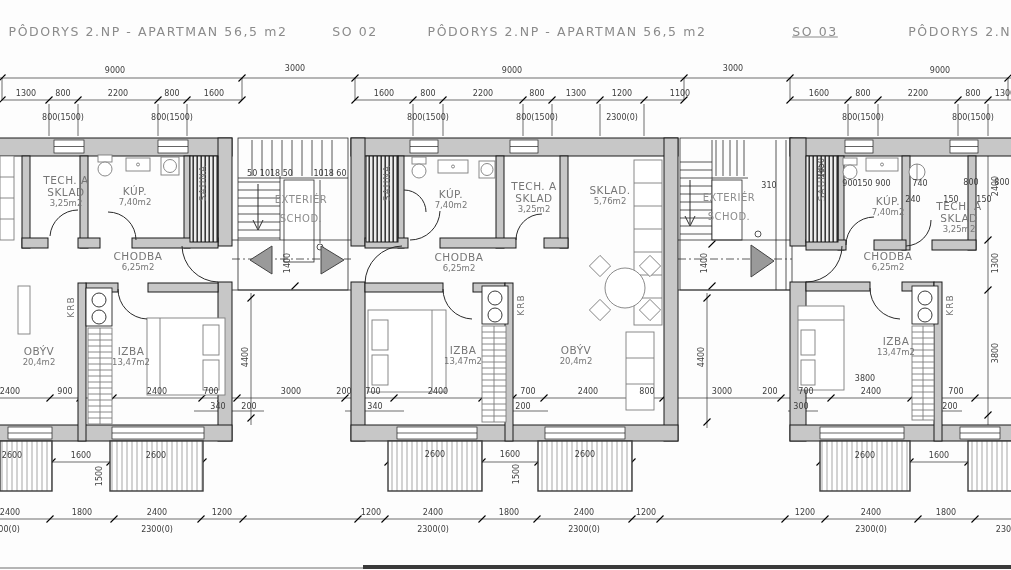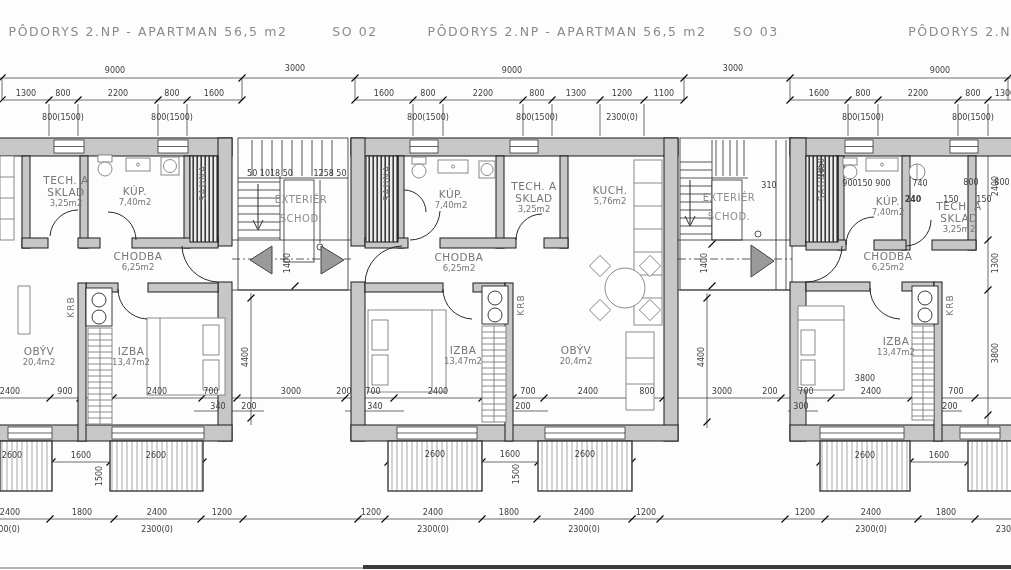--- a/index.html
+++ b/index.html
@@ -313,61 +313,61 @@
     <path d="M906 246A26 26 0 0 0 931 220"></path>
     <path d="M870 288A31 31 0 0 0 900 319"></path>
   </g>
 
   <rect x="363" y="565" width="648" height="4" fill="#3a3a3a"></rect>
   <rect x="0" y="567" width="363" height="2" fill="#b5b5b5"></rect>
 </svg>
 <div class="title" style="left: 148px; top: 31px;">PÔDORYS 2.NP - APARTMAN 56,5 m2</div>
     <div class="title" style="left: 355px; top: 31px;">SO 02</div>
     <div class="title" style="left: 567px; top: 31px;">PÔDORYS 2.NP - APARTMAN 56,5 m2</div>
-    <div class="title" style="left: 756px; top: 31px;">SO 03</div>
+    <div class="title" style="left: 815px; top: 31px; text-decoration: underline;">SO 03</div>
     <div class="title" style="left: 978px; top: 31px;">PÔDORYS 2.NP - A</div>
     <div class="dim" style="left: 115px; top: 70px;">9000</div>
     <div class="dim" style="left: 295px; top: 68px;">3000</div>
     <div class="dim" style="left: 512px; top: 70px;">9000</div>
     <div class="dim" style="left: 733px; top: 68px;">3000</div>
     <div class="dim" style="left: 940px; top: 70px;">9000</div>
     <div class="dim" style="left: 26px; top: 93px;">1300</div>
     <div class="dim" style="left: 63px; top: 93px;">800</div>
     <div class="dim" style="left: 118px; top: 93px;">2200</div>
     <div class="dim" style="left: 172px; top: 93px;">800</div>
     <div class="dim" style="left: 214px; top: 93px;">1600</div>
     <div class="dim" style="left: 384px; top: 93px;">1600</div>
     <div class="dim" style="left: 428px; top: 93px;">800</div>
     <div class="dim" style="left: 483px; top: 93px;">2200</div>
     <div class="dim" style="left: 537px; top: 93px;">800</div>
     <div class="dim" style="left: 576px; top: 93px;">1300</div>
     <div class="dim" style="left: 622px; top: 93px;">1200</div>
-    <div class="dim" style="left: 664px; top: 93px;">1100</div>
+    <div class="dim" style="left: 680px; top: 93px;">1100</div>
     <div class="dim" style="left: 819px; top: 93px;">1600</div>
     <div class="dim" style="left: 863px; top: 93px;">800</div>
     <div class="dim" style="left: 918px; top: 93px;">2200</div>
     <div class="dim" style="left: 973px; top: 93px;">800</div>
     <div class="dim" style="left: 1005px; top: 93px;">1300</div>
     <div class="dim" style="left: 63px; top: 117px;">800(1500)</div>
     <div class="dim" style="left: 172px; top: 117px;">800(1500)</div>
     <div class="dim" style="left: 428px; top: 117px;">800(1500)</div>
     <div class="dim" style="left: 537px; top: 117px;">800(1500)</div>
     <div class="dim" style="left: 622px; top: 117px;">2300(0)</div>
     <div class="dim" style="left: 863px; top: 117px;">800(1500)</div>
     <div class="dim" style="left: 973px; top: 117px;">800(1500)</div>
     <div class="dim" style="left: 270px; top: 173px;">50 1018 50</div>
-    <div class="dim" style="left: 330px; top: 173px;">1258 50</div>
+    <div class="dim" style="left: 330px; top: 173px;">1018 60</div>
     <div class="dim" style="left: 769px; top: 185px;">310</div>
     <div class="dim" style="left: 850px; top: 183px;">900</div>
     <div class="dim" style="left: 865px; top: 183px;">150</div>
     <div class="dim" style="left: 883px; top: 183px;">900</div>
     <div class="dim" style="left: 920px; top: 183px;">740</div>
     <div class="dim" style="left: 971px; top: 182px;">800</div>
     <div class="dim" style="left: 1002px; top: 182px;">800</div>
-    <div class="dim" style="left: 913px; top: 199px; font-weight: bold;">240</div>
+    <div class="dim" style="left: 913px; top: 199px;">240</div>
     <div class="dim" style="left: 951px; top: 199px;">150</div>
     <div class="dim" style="left: 984px; top: 199px;">150</div>
     <div class="dim" style="left: 10px; top: 391px;">2400</div>
     <div class="dim" style="left: 65px; top: 391px;">900</div>
     <div class="dim" style="left: 157px; top: 391px;">2400</div>
     <div class="dim" style="left: 211px; top: 391px;">700</div>
     <div class="dim" style="left: 291px; top: 391px;">3000</div>
     <div class="dim" style="left: 218px; top: 406px;">340</div>
     <div class="dim" style="left: 249px; top: 406px;">200</div>
     <div class="dim" style="left: 344px; top: 391px;">200</div>
@@ -446,21 +446,21 @@
     <div class="room" style="left: 451px; top: 200px;">
       <div class="nm">KÚP.</div>
       <div class="ar">7,40m2</div>
     </div>
     <div class="room" style="left: 534px; top: 198px;">
       <div class="nm">TECH. A</div>
       <div class="nm">SKLAD</div>
       <div class="ar">3,25m2</div>
     </div>
     <div class="room" style="left: 610px; top: 196px;">
-      <div class="nm">KUCH.</div>
+      <div class="nm">SKLAD.</div>
       <div class="ar">5,76m2</div>
     </div>
     <div class="room" style="left: 459px; top: 263px;">
       <div class="nm">CHODBA</div>
       <div class="ar">6,25m2</div>
     </div>
     <div class="room" style="left: 463px; top: 356px;">
       <div class="nm">IZBA</div>
       <div class="ar">13,47m2</div>
     </div>

